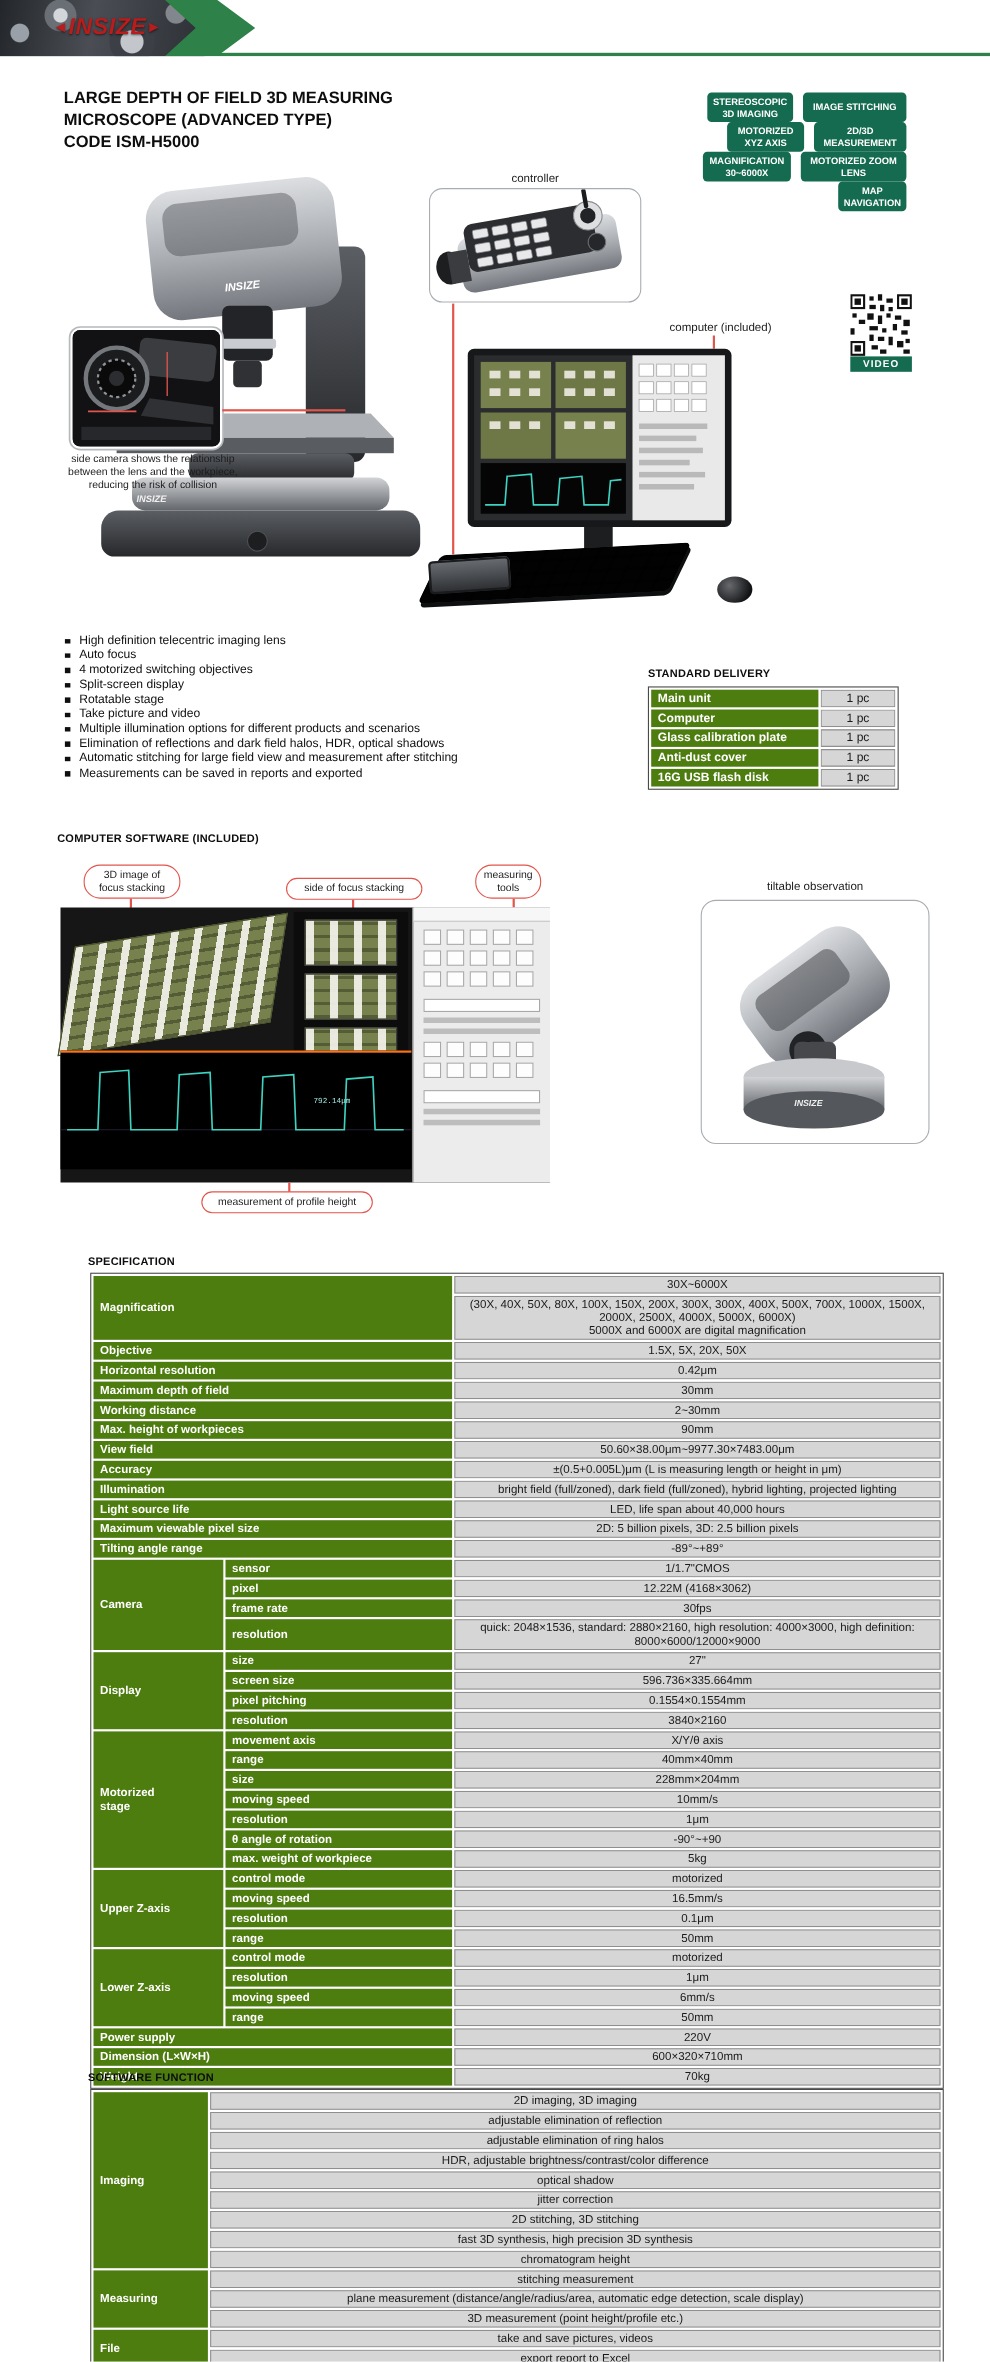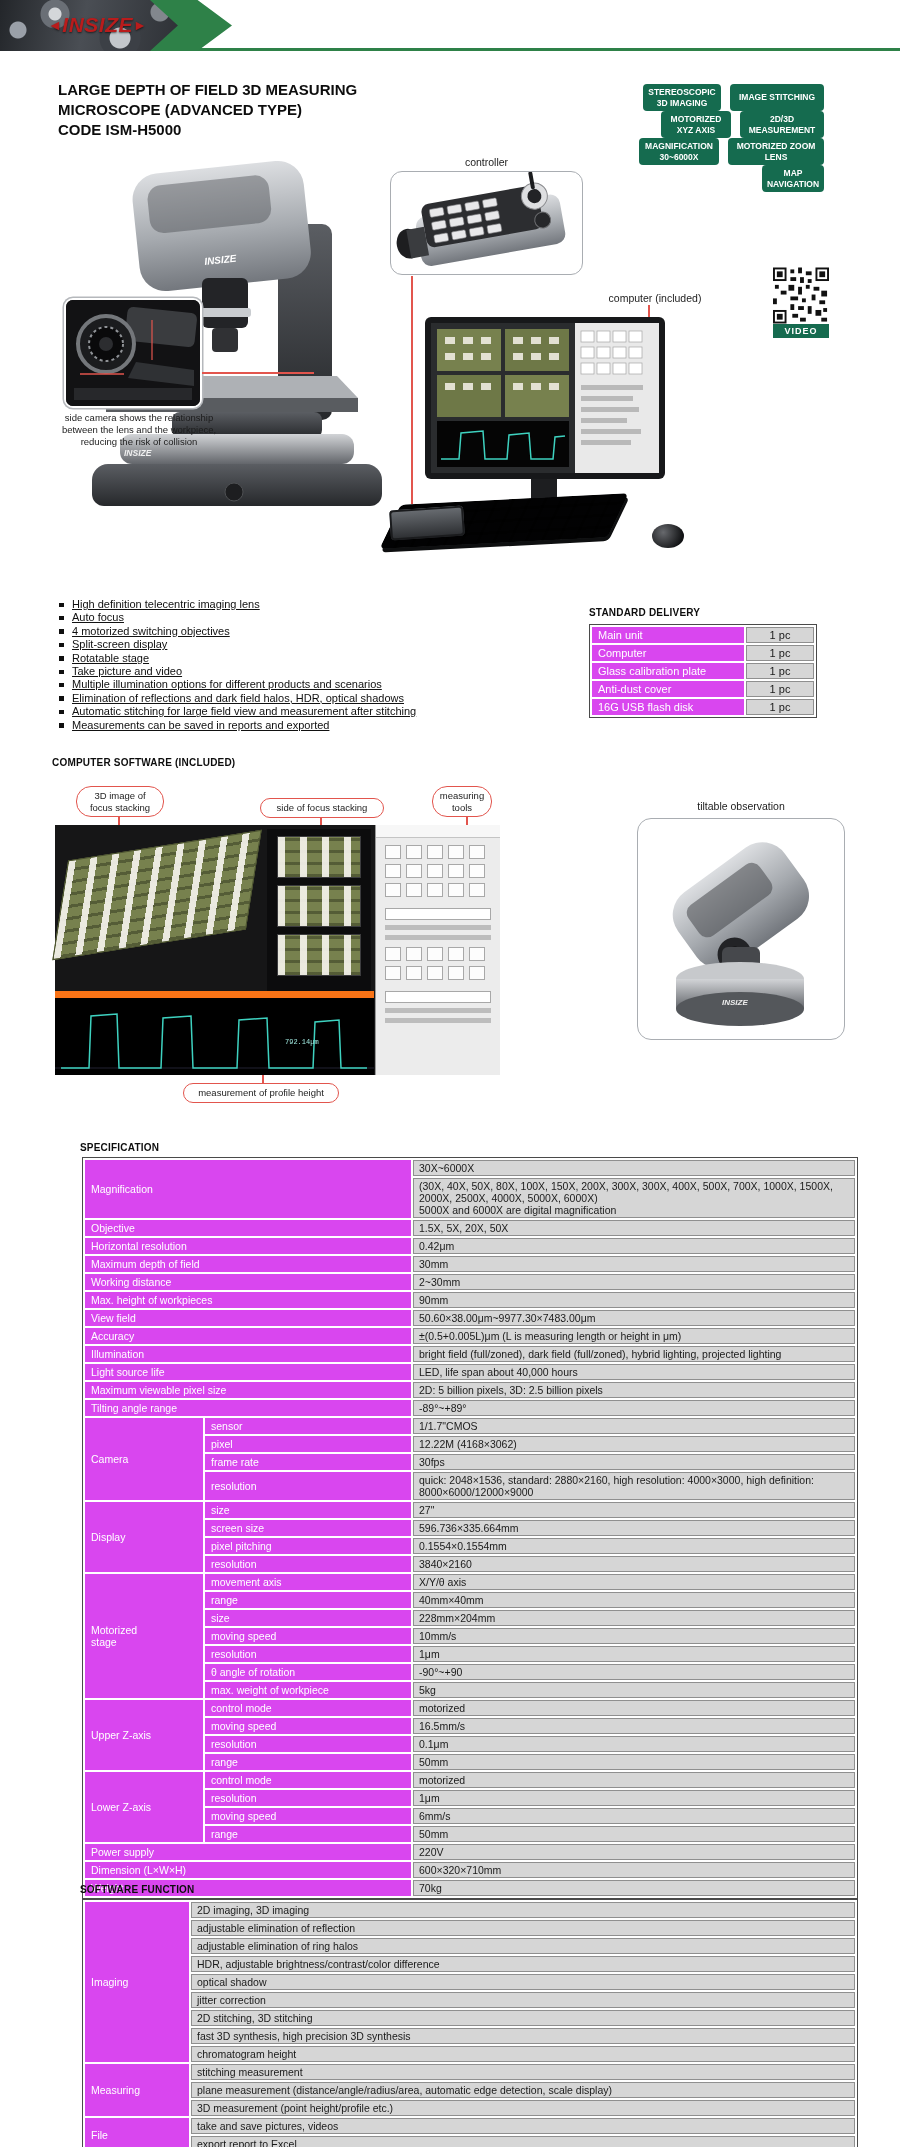--- a/index.html
+++ b/index.html
@@ -69,30 +69,30 @@
     transform:rotate(-4deg); border-radius:4px;
     background:linear-gradient(#6b6f74, #2a2c2f);
     box-shadow:inset 0 0 0 2px #1a1b1d; }
   .mouse { position:absolute; left:652px; top:524px; width:32px; height:24px; border-radius:50%;
     background:radial-gradient(circle at 35% 35%, #67696d, #111214 75%); }
   
   .qr { position:absolute; left:773px; top:267px; width:56px; height:57px; }
   .qr-tag { position:absolute; left:773px; top:324px; width:56px; height:14px; background:#156b4f;
     color:#fff; font-size:9px; font-weight:bold; letter-spacing:1px; text-align:center; line-height:14px; }
   
-  .features { position:absolute; left:58px; top:598px; width:480px;text-decoration:underline; }
+  .features { position:absolute; left:58px; top:576px; width:480px; }
   .features li { list-style:none; position:relative; padding-left:14px; font-size:11px; line-height:13.4px; color:#0f0f0f; }
   .features li::before { content:""; position:absolute; left:1px; top:4.5px; width:4.5px; height:4.5px; background:#0f0f0f; }
   
   .sec-h { position:absolute; font-size:10px; font-weight:bold; color:#0d0d0d; letter-spacing:0.2px; }
   
   table.gt { border-collapse:separate; border-spacing:2px; table-layout:fixed; background:#fff; border:1px solid #4a4a4a; }
   table.gt td { font-size:10.5px; line-height:12px; padding:2px 6px; vertical-align:middle; }
-  td.g { background:#d946ef; color:#fff; font-weight:normal; }
-  td.v { background:#d6d6d6; color:#1a1a1a; box-shadow:inset 0 0 0 1px #8f8f8f; }
+  td.g { background:#4d7c0f; color:#fff; font-weight:bold; }
+  td.v { background:#d6d6d6; color:#1a1a1a; box-shadow:inset 0 0 0 1px #8f8f8f;text-align:center; }
   td.grp span { display:block; width:74px; line-height:12.5px; }
   
   .dl-table { position:absolute; left:589px; top:624px; width:228px; }
   .dl-table td.g { font-size:11px; }
   .dl-table td.v { text-align:center; font-size:11px; }
   
   .spec-table { position:absolute; left:82px; top:1157px; width:776px; }
   .fn-table   { position:absolute; left:82px; top:1899px; width:776px; }
   
   .soft-shot { position:absolute; left:55px; top:825px; width:445px; height:250px; background:#161617; }
@@ -105,21 +105,21 @@
   .ss-left3d { position:absolute; left:4px; top:22px; width:196px; height:96px;
     transform:rotate(-9deg) skewX(-18deg); border:1px solid #49502e; }
   .ss-mid { position:absolute; left:212px; top:4px; width:104px; height:162px; background:#0c0c0d; }
   .ss-mid .thumb { width:84px; height:42px; margin:7px auto 0; border:1px solid #3c3c3e; }
   .ss-right { position:absolute; right:0; top:0; width:125px; height:250px; background:#ececec; border-left:1px solid #9a9a9a; }
   .ss-right .bar { height:13px; background:#f7f7f7; border-bottom:1px solid #c4c4c4; }
   .ss-right .icons { display:grid; grid-template-columns:repeat(5,16px); gap:5px; padding:7px 9px; }
   .ss-right .icons i { width:16px; height:14px; background:#fdfdfd; border:1px solid #a8a8a8; }
   .ss-right .fld { margin:4px 9px; height:12px; background:#fff; border:1px solid #a8a8a8; }
   .ss-right .txt { margin:5px 9px 0; height:5px; background:#bdbdbd; }
-  .ss-graph { position:absolute; left:0; bottom:0; width:319px; height:84px; background:#000; border-top:7px solid #f97316; }
+  .ss-graph { position:absolute; left:0; bottom:12px; width:319px; height:108px; background:#000; border-top:2px solid #f97316; }
   
   .tilt-box { left:637px; top:818px; width:208px; height:222px; border-radius:14px; }
   
 </style>
 </head>
 <body>
 
 <div id="page">
 
   <svg width="0" height="0" style="position:absolute">

